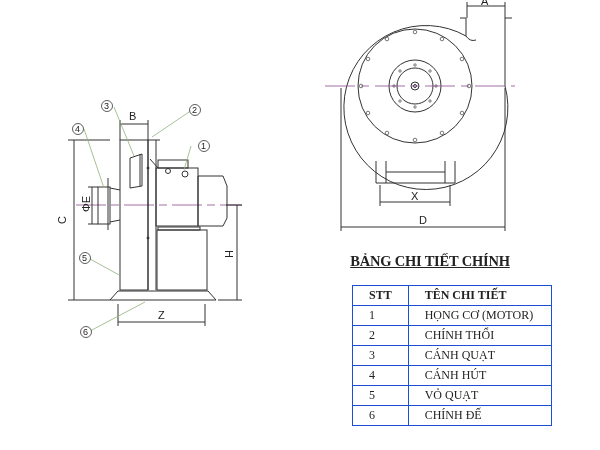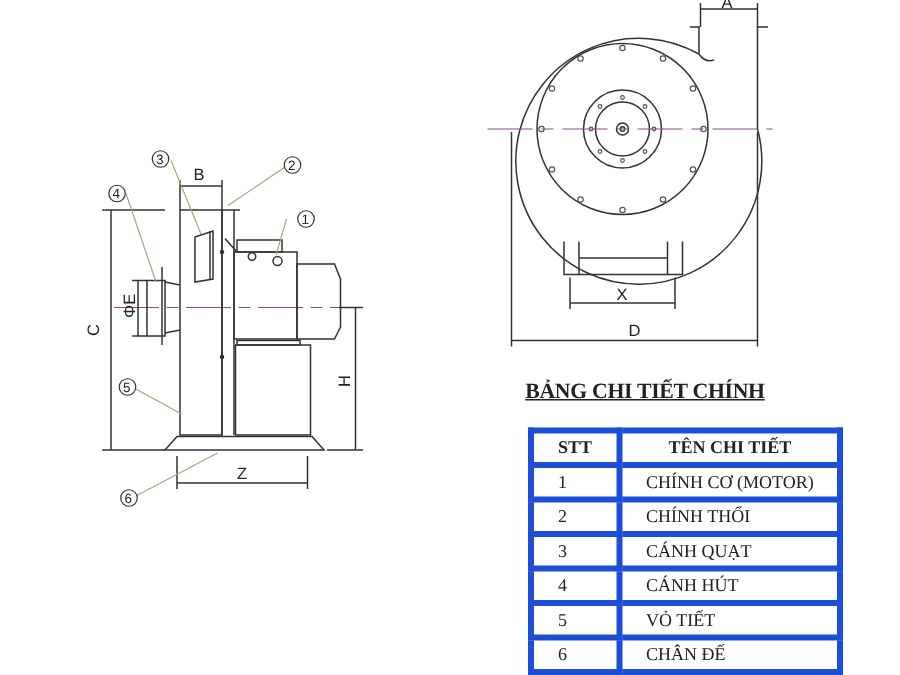--- a/index.html
+++ b/index.html
@@ -2,22 +2,22 @@
 <html><head>
 <meta charset="utf-8">
 <style>
   html, body { margin:0; padding:0; background:#ffffff; }
   body { width:600px; height:450px; position:relative; overflow:hidden; font-family:"Liberation Serif", serif; }
   #drawing { position:absolute; left:0; top:0; width:600px; height:450px; }
   .lbl { font-family:"Liberation Sans", sans-serif; font-size:11px; fill:#222; }
   .circ-num { font-family:"Liberation Sans", sans-serif; font-size:9px; fill:#222; }
   #table-title { position:absolute; left:349px; top:253px; width:162px; font-family:"Liberation Serif", serif; font-weight:bold; font-size:14.5px; color:#222; text-decoration:underline; text-align:center; white-space:nowrap; letter-spacing:-0.2px; }
   #parts-table { position:absolute; left:352px; top:285px; border-collapse:collapse; font-family:"Liberation Serif", serif; font-size:12px; color:#222; }
-  #parts-table th, #parts-table td { border:4px solid #1d4ed8; height:19px; padding:0 16px; text-align:left; white-space:nowrap; }
-  #parts-table th { font-weight:bold; text-align:center; }
+  #parts-table th, #parts-table td { border:1px solid #1d4ed8; height:19px; padding:0 16px; text-align:left; white-space:nowrap; }
+  #parts-table th { font-weight:bold; text-align:left; }
   #parts-table .c1 { width:22px; text-align:left; }
   #parts-table .c2 { width:110px; }
 </style>
 </head>
 <body>
 
 <svg id="drawing" viewBox="0 0 600 450" xmlns="http://www.w3.org/2000/svg">
 
   <g stroke="#333" stroke-width="1" fill="none">
 
@@ -170,36 +170,36 @@
 <table id="parts-table">
   <thead>
     <tr>
       <th class="c1">STT</th>
       <th class="c2">TÊN CHI TIẾT</th>
     </tr>
   </thead>
   <tbody>
     <tr>
       <td class="c1">1</td>
-      <td class="c2">CHÍNH CƠ (MOTOR)</td>
+      <td class="c2">HỌNG CƠ (MOTOR)</td>
     </tr>
     <tr>
       <td class="c1">2</td>
       <td class="c2">CHÍNH THỔI</td>
     </tr>
     <tr>
       <td class="c1">3</td>
       <td class="c2">CÁNH QUẠT</td>
     </tr>
     <tr>
       <td class="c1">4</td>
       <td class="c2">CÁNH HÚT</td>
     </tr>
     <tr>
       <td class="c1">5</td>
-      <td class="c2">VỎ TIẾT</td>
+      <td class="c2">VỎ QUẠT</td>
     </tr>
     <tr>
       <td class="c1">6</td>
-      <td class="c2">CHÂN ĐẾ</td>
+      <td class="c2">CHÍNH ĐẾ</td>
     </tr>
   </tbody>
 </table>
 
 </body></html>

